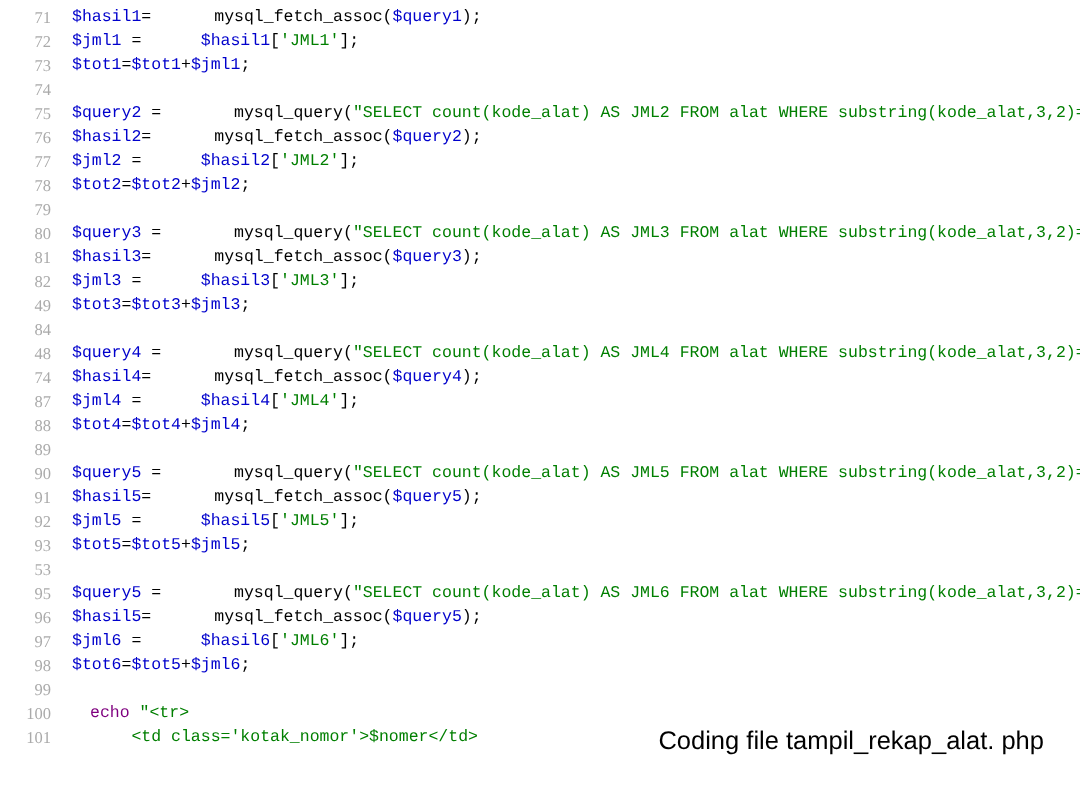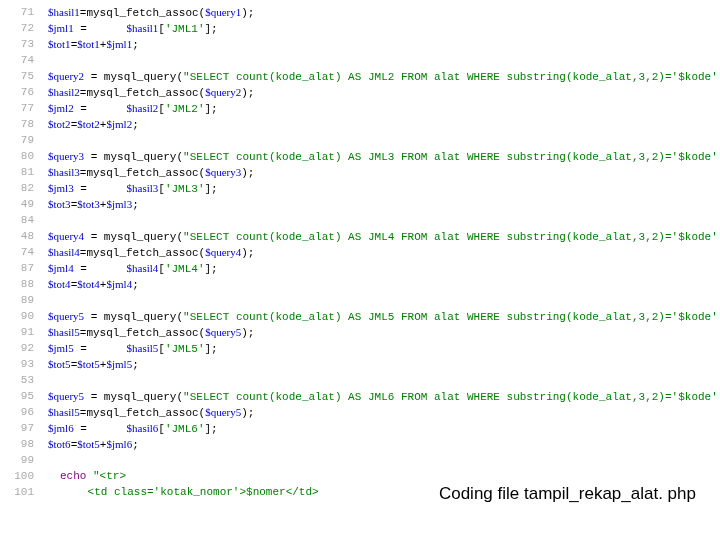--- a/index.html
+++ b/index.html
@@ -20,30 +20,31 @@
     height: 100%;
   }
   .gutter {
     width: 48px;
     text-align: right;
     color: #aaa;
     padding: 4px 14px 4px 4px;
     background: #fff;
     user-select: none;
     flex-shrink: 0;
+    font-family: Liberation Serif, serif;
   }
   .code {
     flex: 1;
     padding: 4px 4px 4px 0;
     white-space: pre;
     overflow: hidden;
   }
   .line { height: 16px; }
-  .c-var   { color: #0000cc; font-family: Liberation Serif, serif; }
-  .c-func  { color: #000; }
+  .c-var   { color: #0000cc; }
+  .c-func  { color: #000; margin-left: 42px; }
   .c-str   { color: #007f00; }
   .c-op    { color: #000; }
   .c-punc  { color: #000; }
   .c-echo  { color: #7f007f; margin-left: 12px; }
   .caption {
     position: absolute;
     right: 18px;
     bottom: 36px;
     font-family: "Segoe UI", Arial, sans-serif;
     font-size: 17px;

